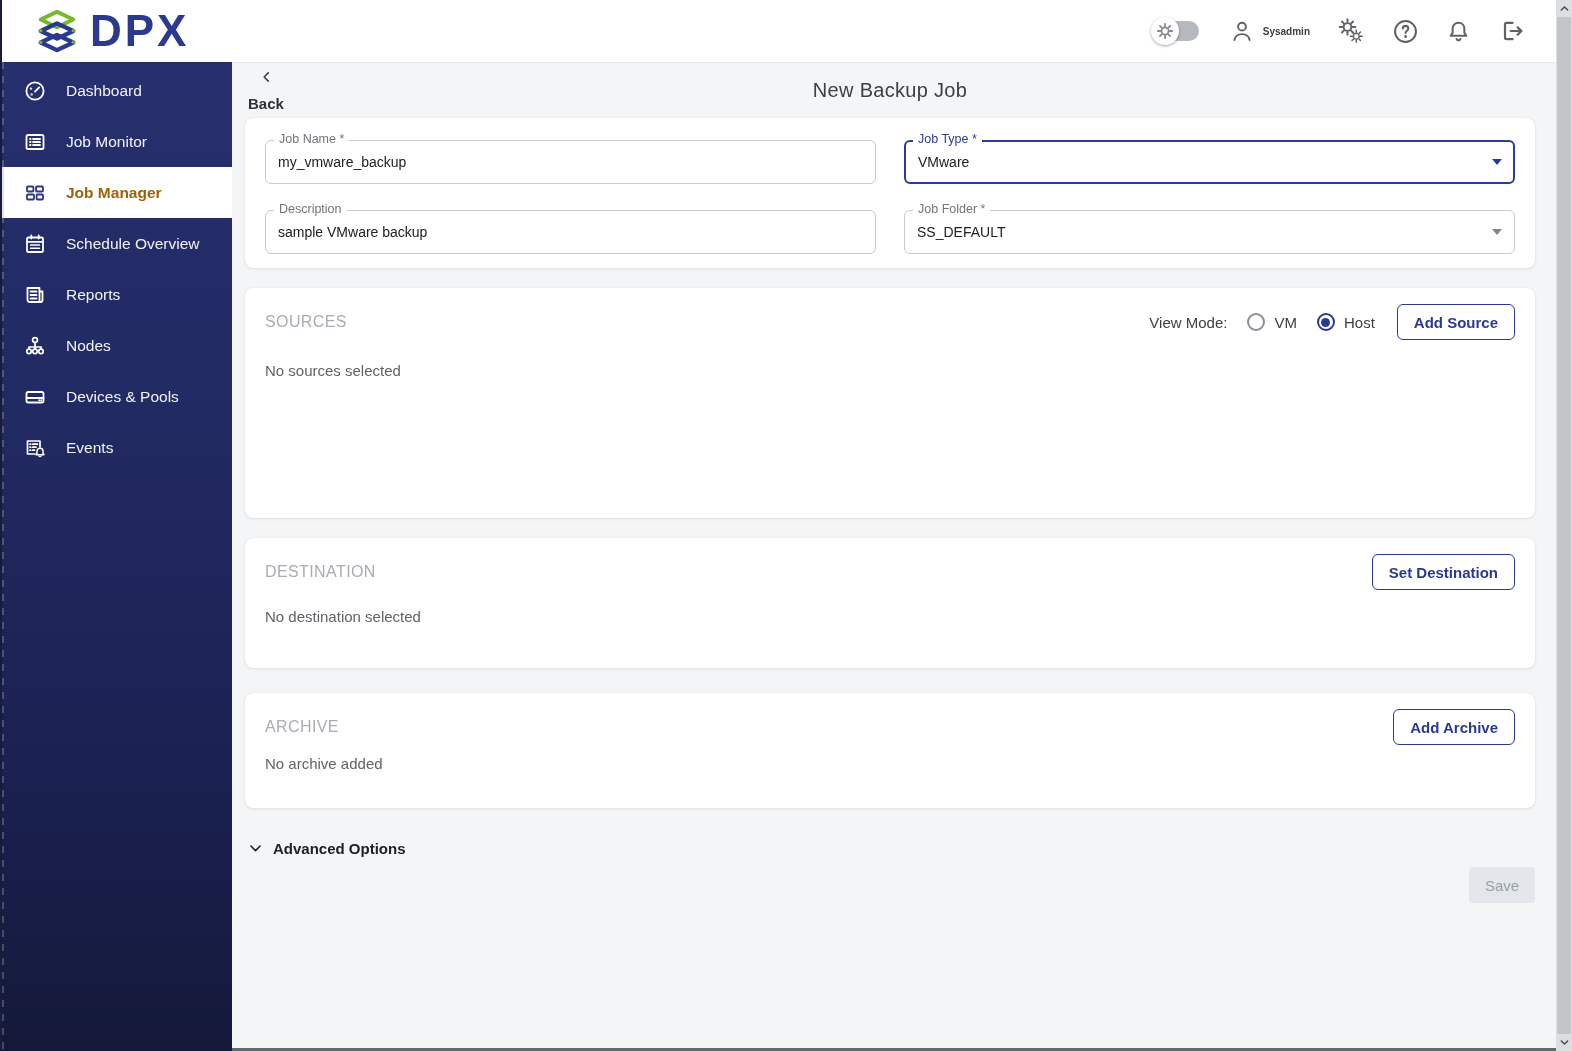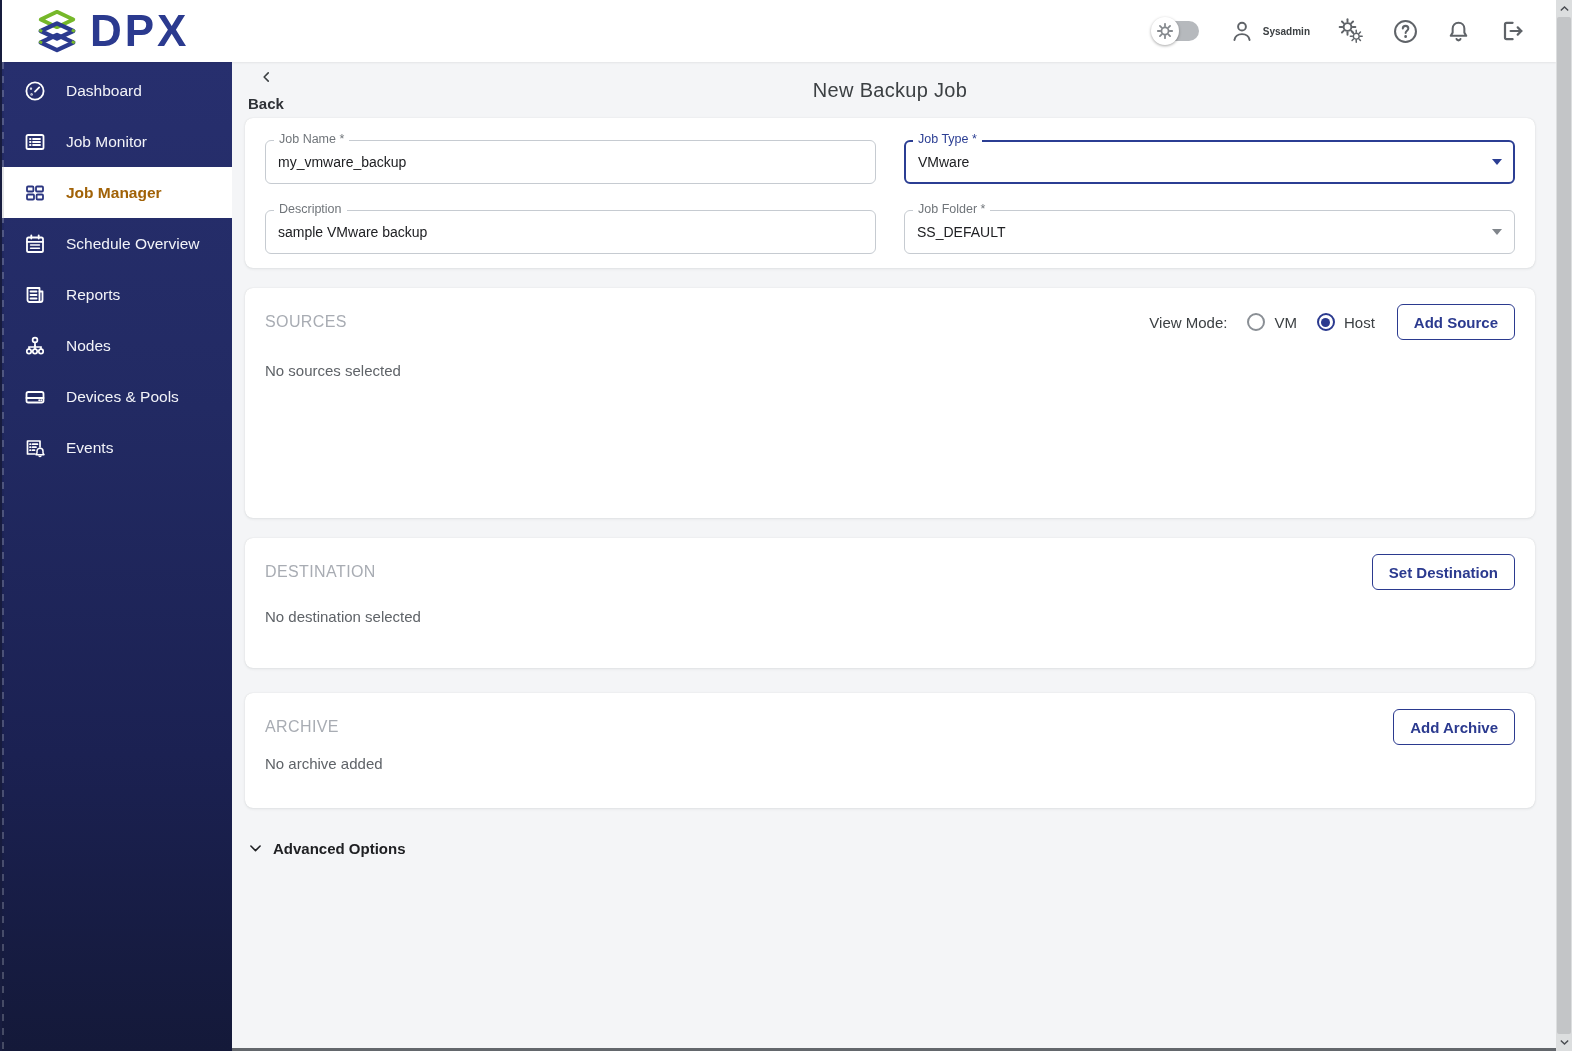--- a/index.html
+++ b/index.html
@@ -382,20 +382,23 @@
 
     <div class="advanced-row">
       <span>
         <svg width="17" height="17" viewBox="0 0 24 24" fill="none" stroke="#202124" stroke-width="2.2" stroke-linecap="round" stroke-linejoin="round">
           <polyline points="5.5,8.5 12,15 18.5,8.5"></polyline>
         </svg>
       </span>
       <span class="advanced-label">Advanced Options</span>
     </div>
 
+    <div class="save-row">
+      <button class="save-btn" disabled="">Save</button>
+    </div>
 
   </div>
 </div>
 
 <div class="bottom-edge"></div>
 <div class="scrollbar">
   <div class="sb-btn sb-up">
     <svg width="11" height="11" viewBox="0 0 24 24" fill="none" stroke="#4a4d52" stroke-width="3.2" stroke-linecap="round" stroke-linejoin="round">
       <polyline points="5,15.5 12,8.5 19,15.5"></polyline>
     </svg>

